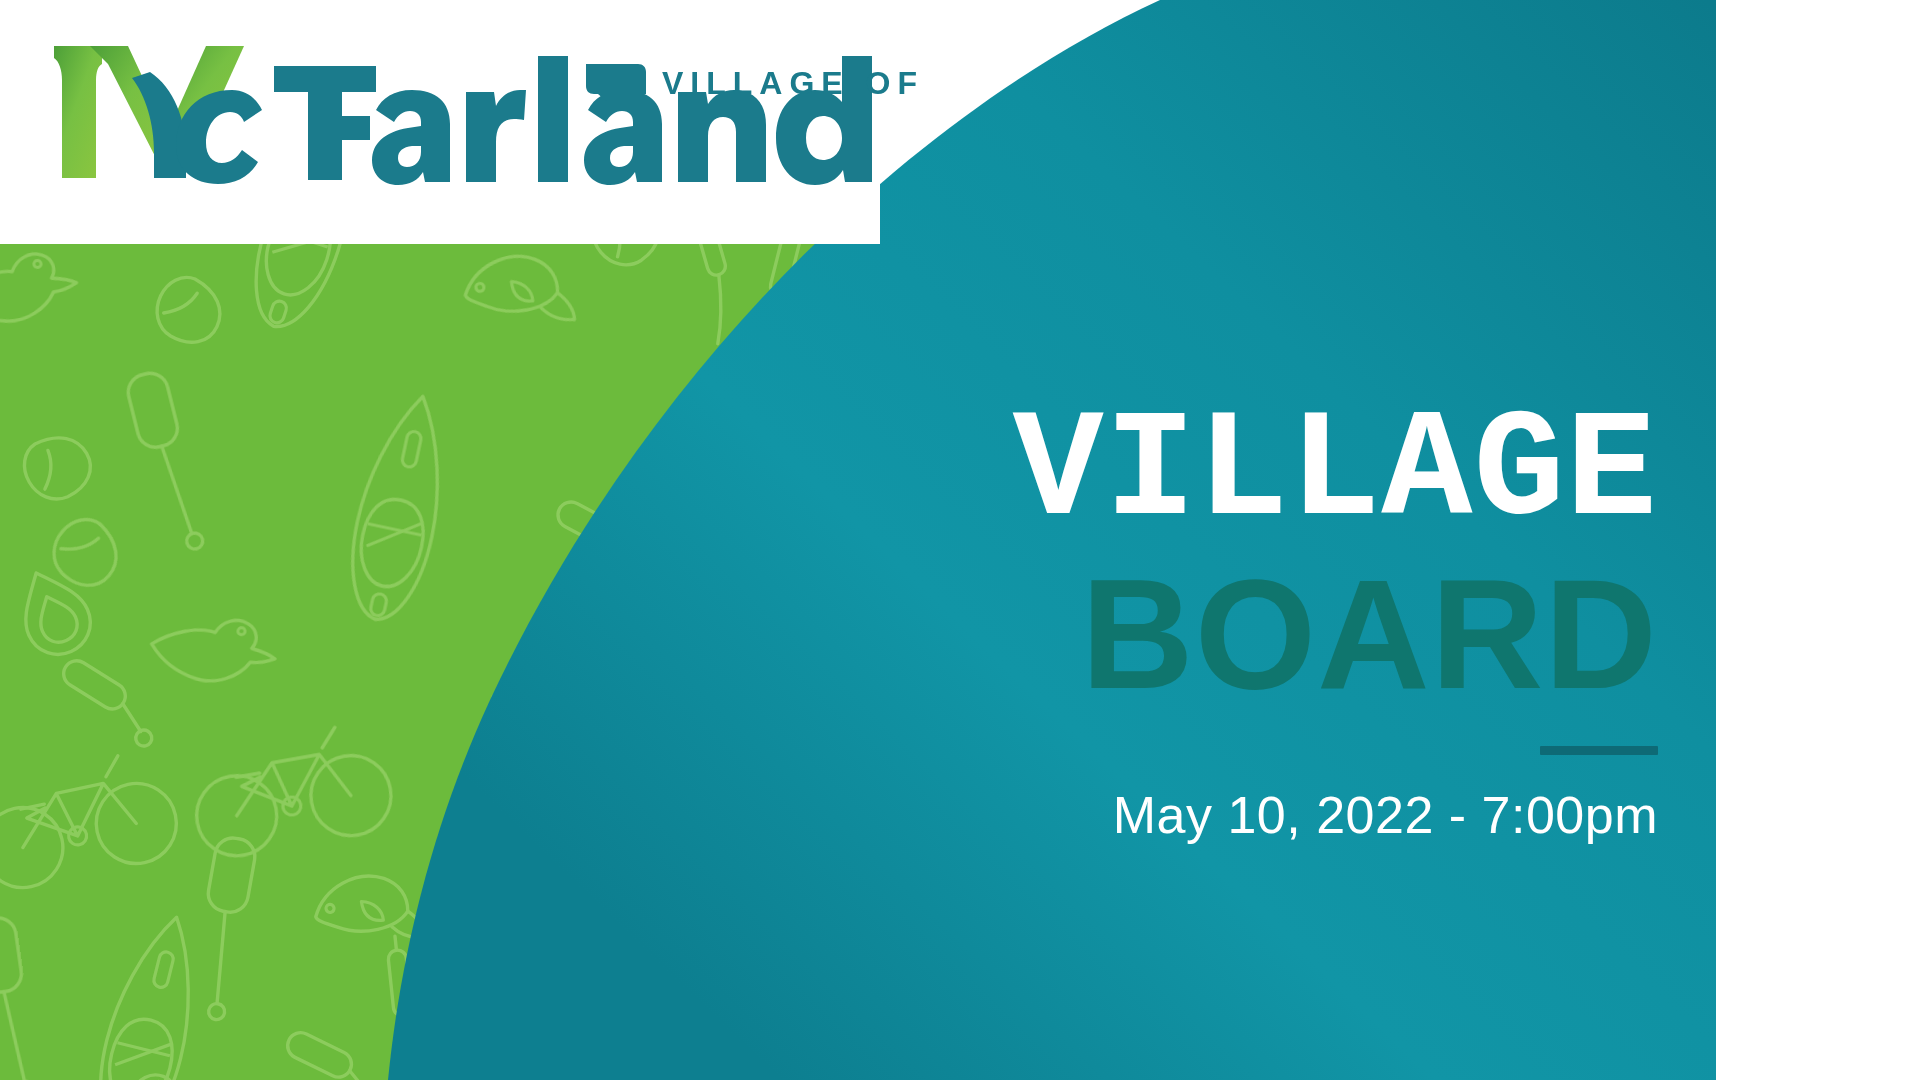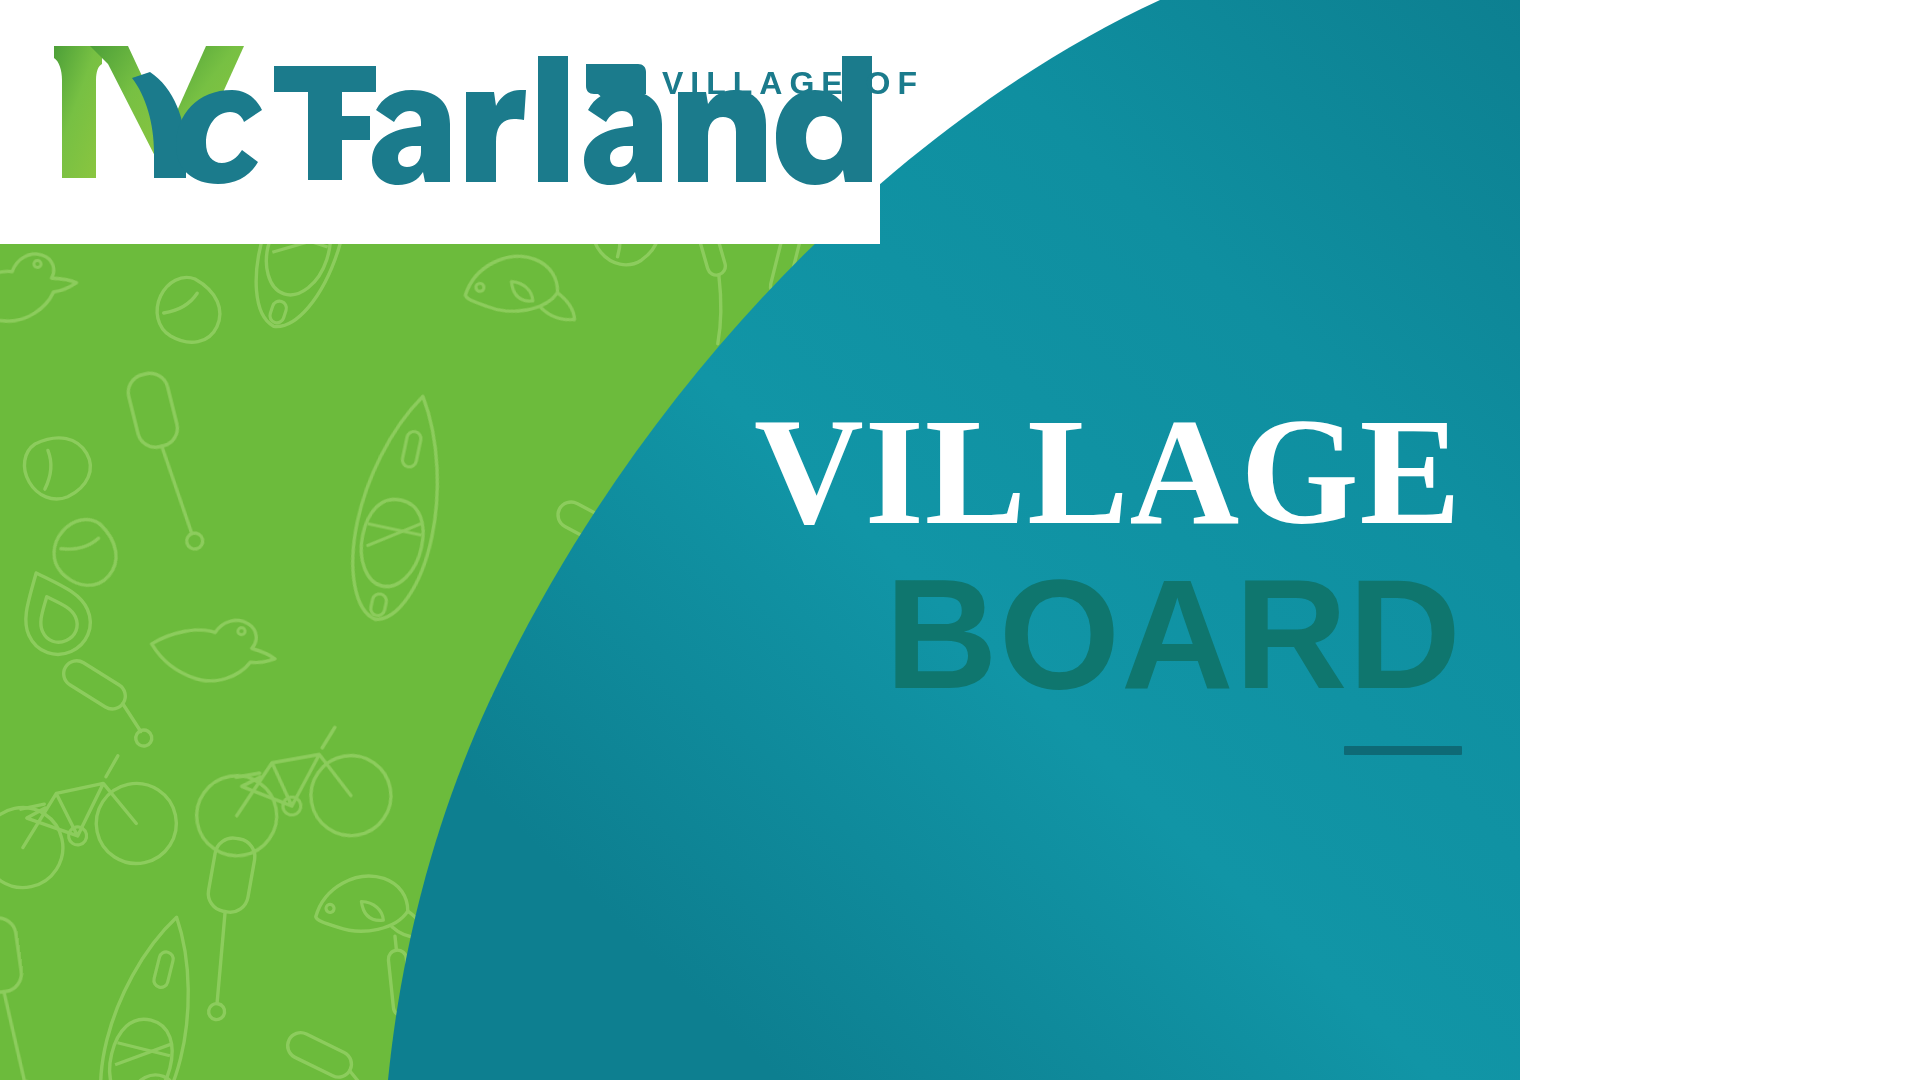--- a/index.html
+++ b/index.html
@@ -7,21 +7,21 @@
     margin: 0;
     padding: 0;
     background: #ffffff;
   }
   body {
     font-family: "Liberation Sans", sans-serif;
   }
 
   .banner {
     position: relative;
-    width: 1520px;
+    width: 1716px;
     height: 1080px;
     overflow: hidden;
     background: #ffffff;
   }
 
   
   .green-panel {
     position: absolute;
     left: 0;
     top: 244px;
@@ -72,21 +72,21 @@
 
   
   .title-block {
     position: absolute;
     right: 58px;
     top: 400px;
     width: 1120px;
     text-align: right;
   }
   .title-line-1 {
-    font-family: Liberation Serif, serif;
+    font-family: Liberation Mono, monospace;
     font-weight: 700;
     font-size: 152px;
     line-height: 0.96;
     letter-spacing: 1px;
     color: #ffffff;
     margin: 0;
     white-space: nowrap;
   }
   .title-line-2 {
     font-family: "Liberation Sans", sans-serif;
@@ -301,15 +301,16 @@
       </g>
 
       <text x="616" y="66" font-family="'Liberation Sans', sans-serif" font-size="32" font-weight="700" letter-spacing="7" fill="#1b7b8c">VILLAGE OF</text>
     </svg>
   </div>
 
   <div class="title-block">
     <div class="title-line-1">VILLAGE</div>
     <div class="title-line-2">BOARD</div>
     <div class="rule"></div>
+    <div class="date-line">May 10, 2022 - 7:00pm</div>
   </div>
 
 </div>
 
 </body></html>

